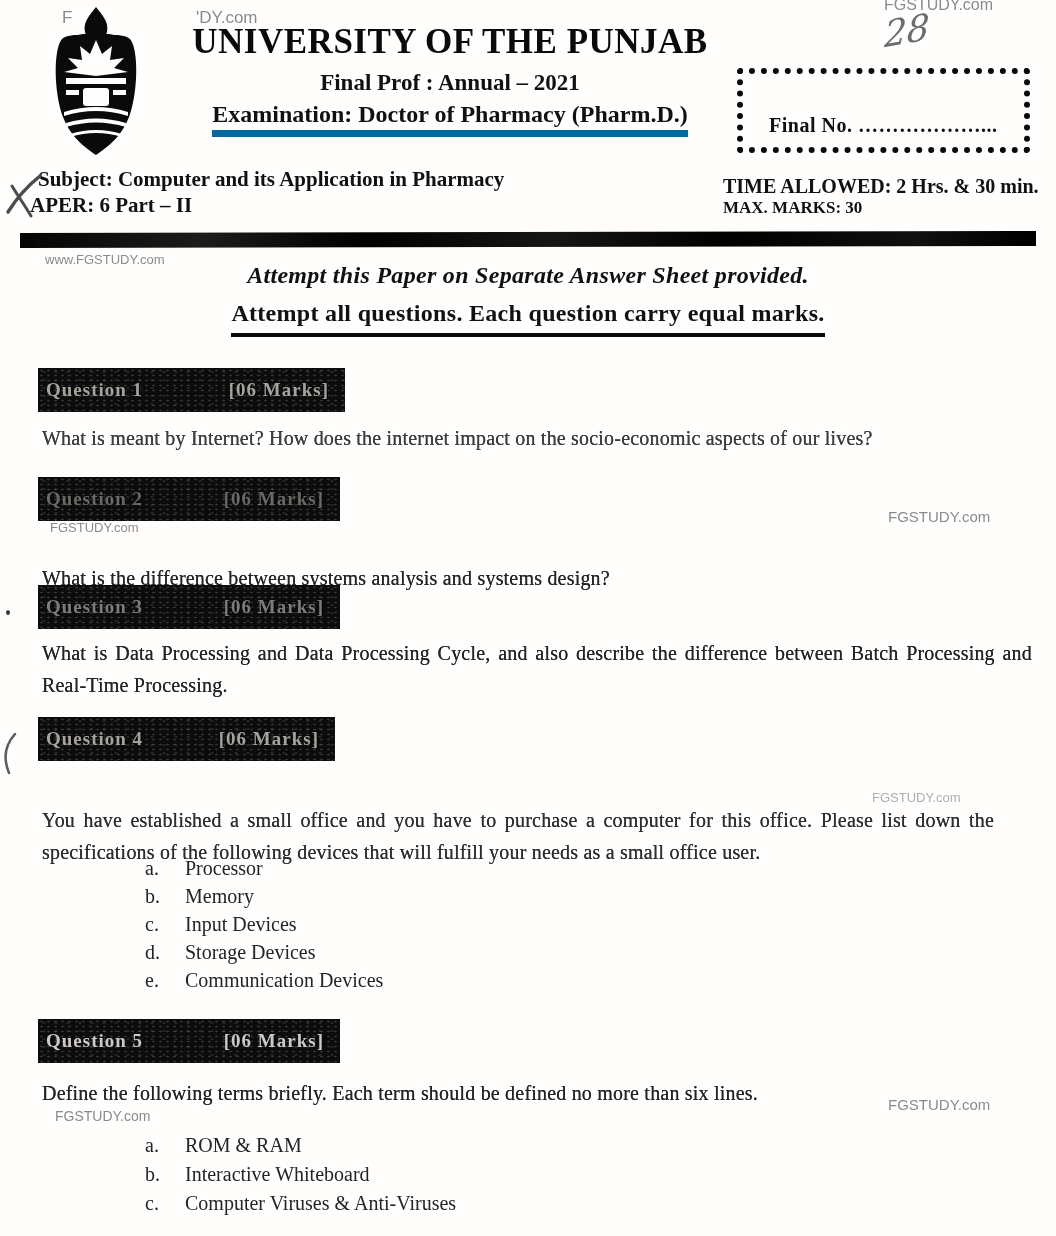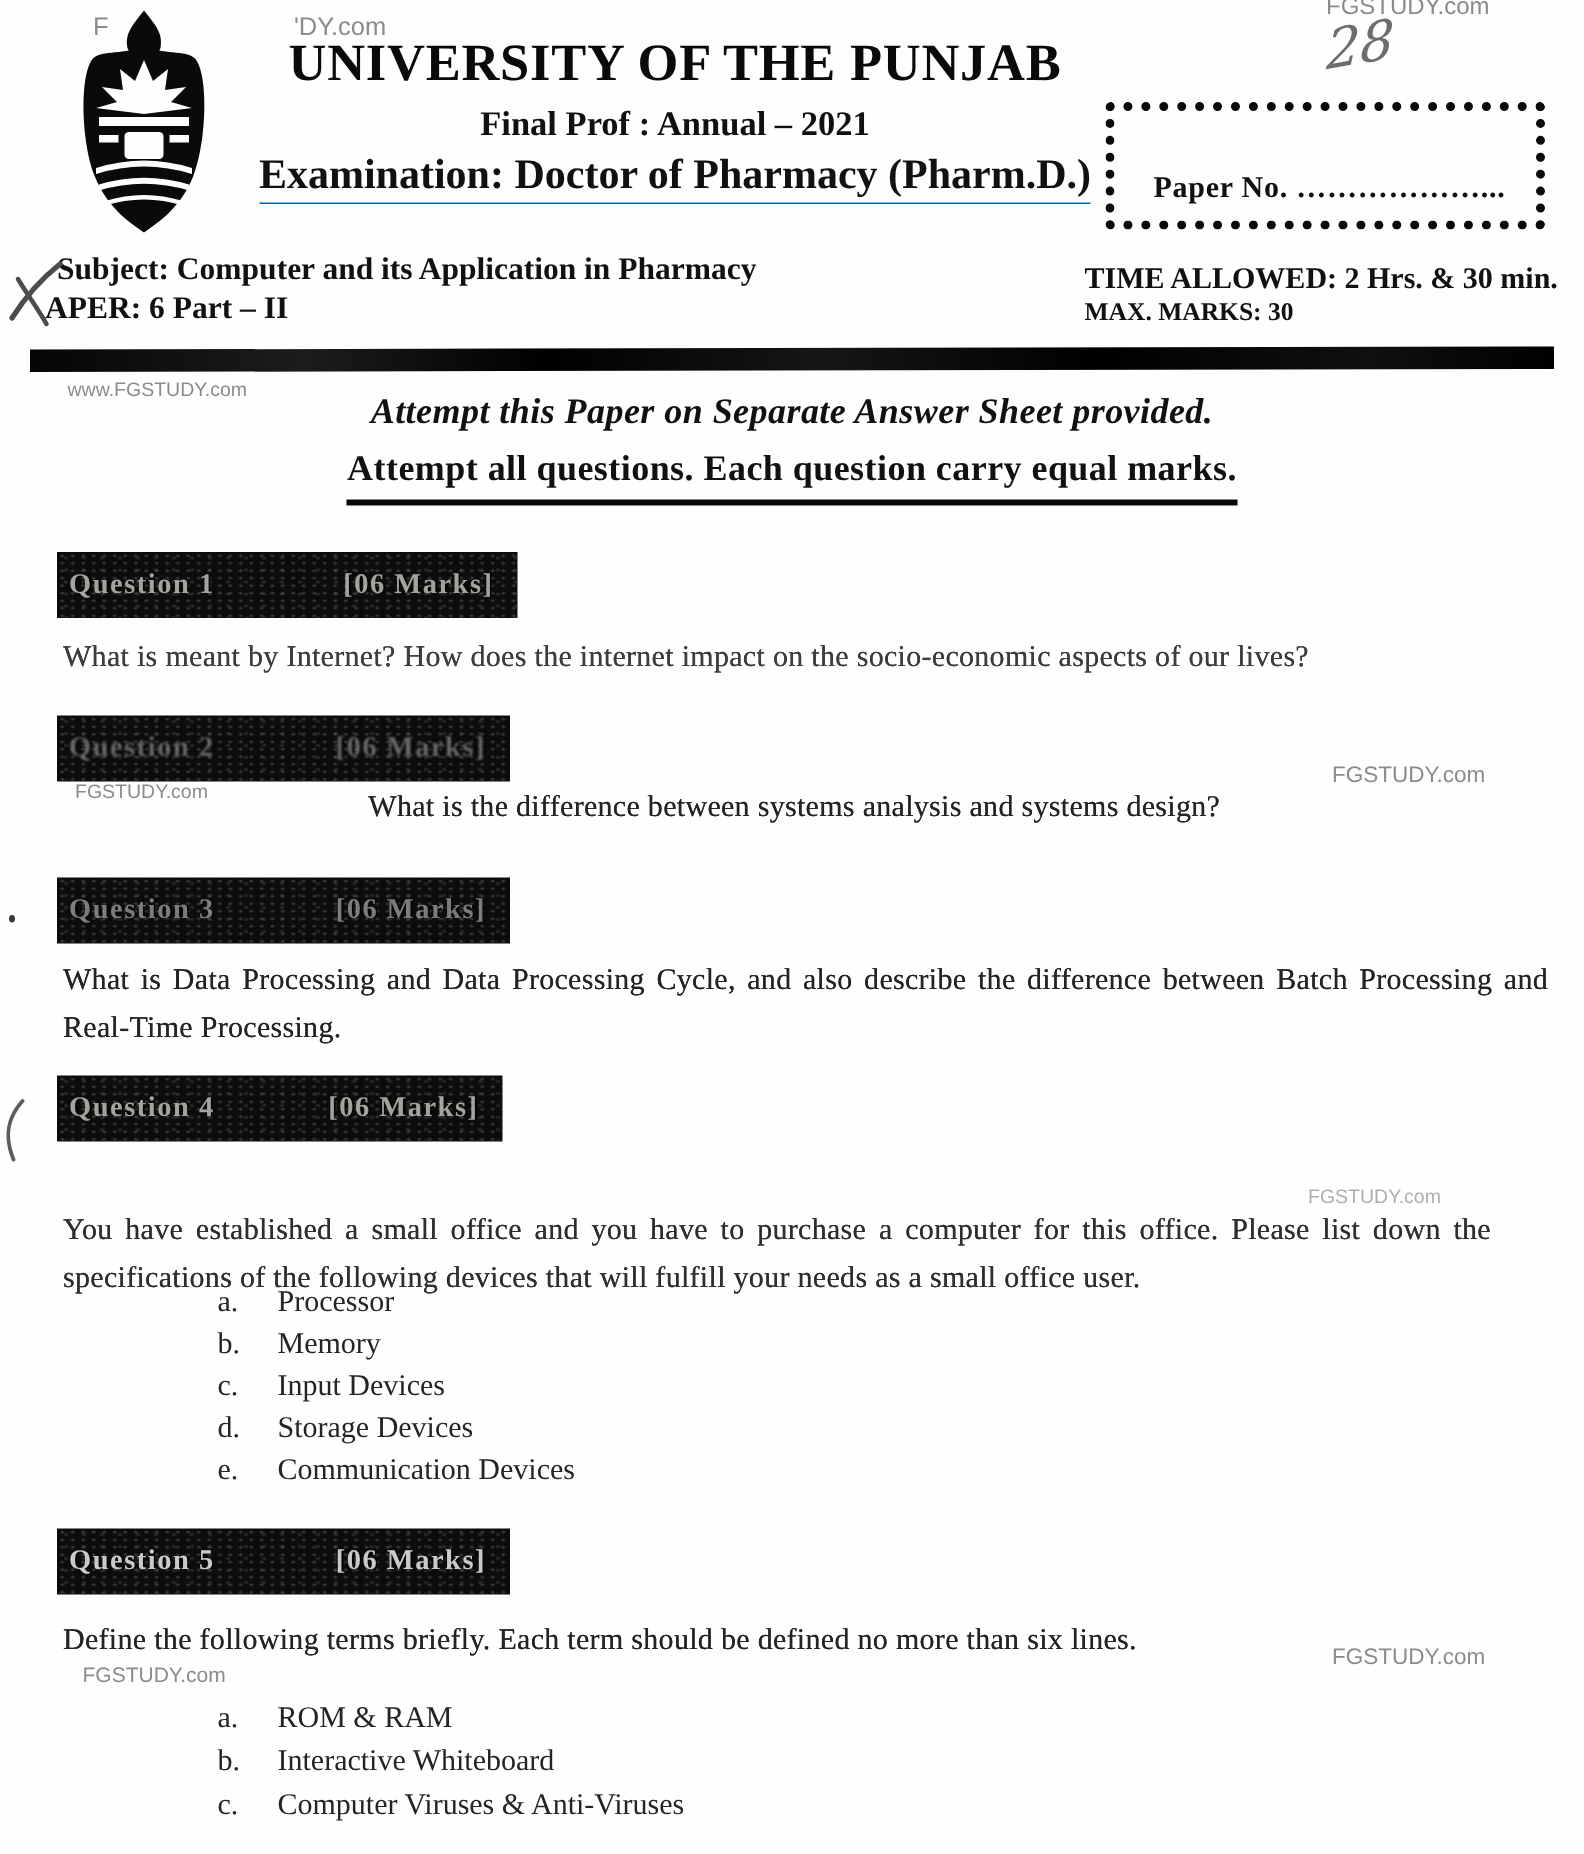--- a/index.html
+++ b/index.html
@@ -28,22 +28,22 @@
   .handwritten {
     left:884px; top:10px; font-size:36px; color:#6d6d6d;
     font-style:italic; transform:rotate(-10deg) skewX(-12deg);
     font-family:"DejaVu Serif",serif;
   }
 
   .title-block { left:150px; top:22px; width:600px; text-align:center; }
   .university { font-size:35px; font-weight:700; letter-spacing:.5px; color:#0a0a0a; }
   .session { font-size:23px; font-weight:700; margin-top:8px; }
   .examination {
-    display:inline-block; font-size:28px; font-weight:700; margin-top:5px;
-    border-bottom:1px solid #0369a1; padding-bottom:2px;
+    display:inline-block; font-size:24px; font-weight:700; margin-top:5px;
+    border-bottom:7px solid #0369a1; padding-bottom:2px;
   }
 
   .rollbox {
     left:737px; top:68px; width:293px; height:85px;
     border:6px dotted #0a0a0a; border-radius:4px;
     display:flex; align-items:flex-end; padding:0 0 10px 26px;
   }
   .rollbox span { font-size:20px; font-weight:700; letter-spacing:.5px; }
 
   .time-allowed { left:723px; top:175px; font-size:20px; font-weight:700; }
@@ -88,21 +88,21 @@
   .qbar-2 span { color:rgba(190,185,180,.55); filter:blur(.6px); }
   .qbar-3 { left:38px; top:585px; width:302px; }
   .qbar-3 span { color:rgba(200,195,190,.62); filter:blur(.5px); }
   .qbar-4 { left:38px; top:717px; width:297px; }
   .qbar-5 { left:38px; top:1019px; width:302px; }
   .qbar-5 span { color:rgba(225,222,218,.9); filter:blur(.2px);text-align:center; }
 
   .qtext { color:#242424; font-size:20px; line-height:30px; letter-spacing:.2px;
            text-shadow:0 0 .4px #333; }
   .qtext-1 { left:42px; top:423px; width:975px; color:#3d3d3d; }
-  .qtext-2 { left:42px; top:523px; width:975px;text-align:center; }
+  .qtext-2 { left:42px; top:563px; width:975px; }
   .qtext-3 { left:42px; top:637px; width:990px; text-align:justify; line-height:32px; }
   .qtext-4 { left:42px; top:804px; width:952px; text-align:justify; line-height:32px; color:#2e2e2e; }
   .qtext-5 { left:42px; top:1078px; width:975px; }
 
   .qlist { left:145px; font-size:20px; color:#242424; }
   .qlist-4 { top:858px; }
   .qlist-5 { top:1134px; }
   .qlist .row { display:flex; margin-bottom:7px; }
   .qlist .lbl { width:40px; }
   .qlist-4 .row { line-height:21px; }
@@ -140,21 +140,21 @@
 
   <div class="abs handwritten">28</div>
 
   <div class="abs title-block">
     <div class="university">UNIVERSITY OF THE PUNJAB</div>
     <div class="session">Final Prof  :  Annual – 2021</div>
     <div><span class="examination">Examination: Doctor of Pharmacy (Pharm.D.)</span></div>
   </div>
 
   <div class="abs rollbox">
-    <span>Paper No. ………………...</span>
+    <span>Final No. ………………...</span>
   </div>
 
   <div class="abs time-allowed">TIME ALLOWED: 2 Hrs. &amp; 30 min.</div>
   <div class="abs max-marks">MAX. MARKS: 30</div>
 
   <div class="abs subject">Subject: Computer and its Application in Pharmacy</div>
   <div class="abs paper-line">APER: 6   Part – II</div>
 
   <div class="abs pencil-mark-x">
     <svg width="48" height="60" viewBox="0 0 48 60">

